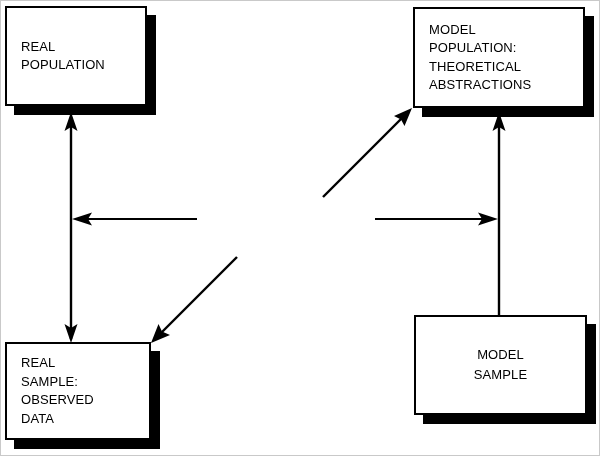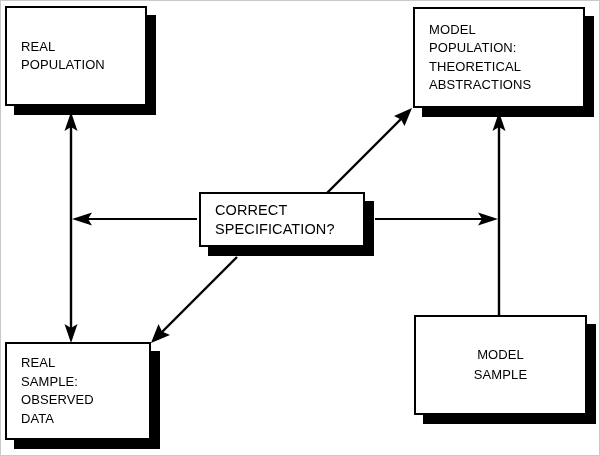--- a/index.html
+++ b/index.html
@@ -138,27 +138,20 @@
   <div class="node align-left" id="node-model-population">
     <div class="node-shadow"></div>
     <div class="node-face">
       <div class="node-label">MODEL
 POPULATION:
 THEORETICAL
 ABSTRACTIONS</div>
     </div>
   </div>
 
-  <div class="node align-left" id="node-correct-spec">
-    <div class="node-shadow"></div>
-    <div class="node-face">
-      <div class="node-label">CORRECT
-SPECIFICATION?</div>
-    </div>
-  </div>
 
   <div class="node align-left" id="node-real-sample">
     <div class="node-shadow"></div>
     <div class="node-face">
       <div class="node-label">REAL
 SAMPLE:
 OBSERVED
 DATA</div>
     </div>
   </div>

